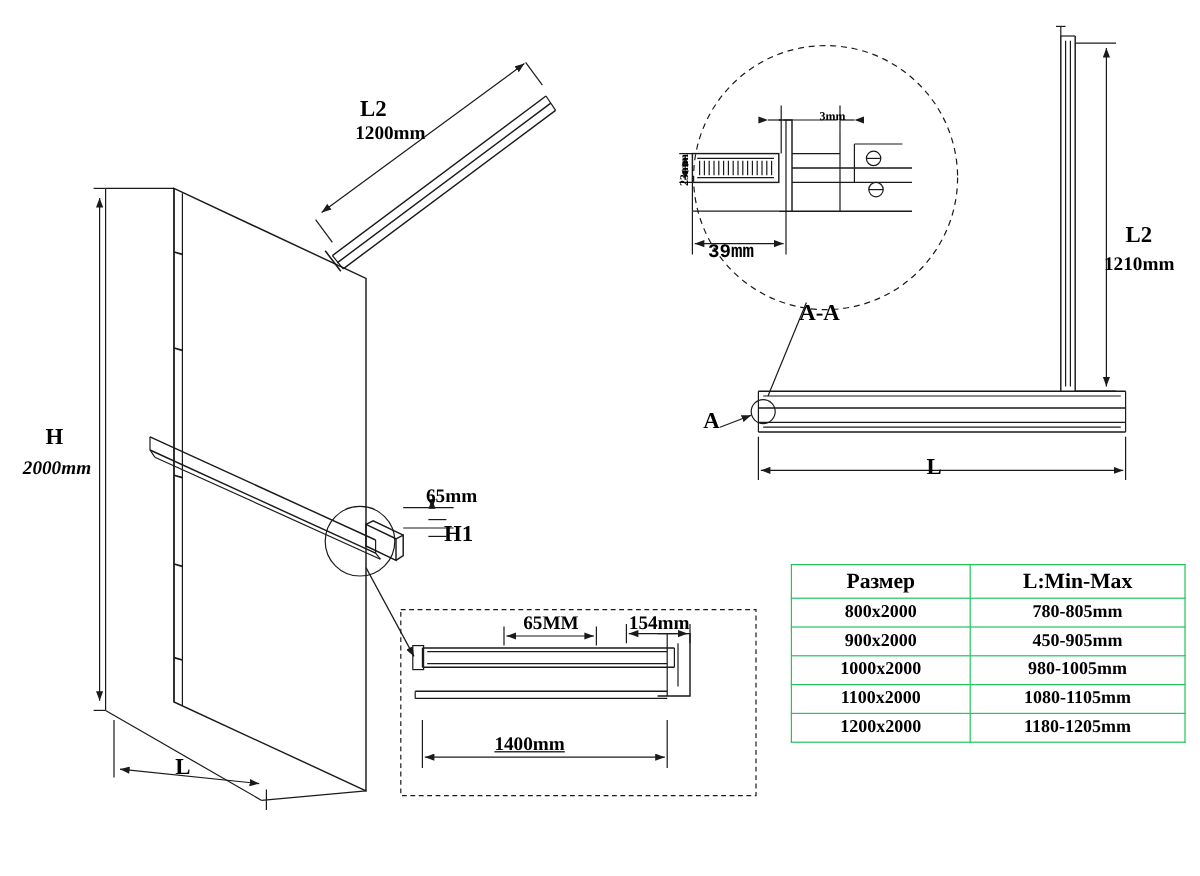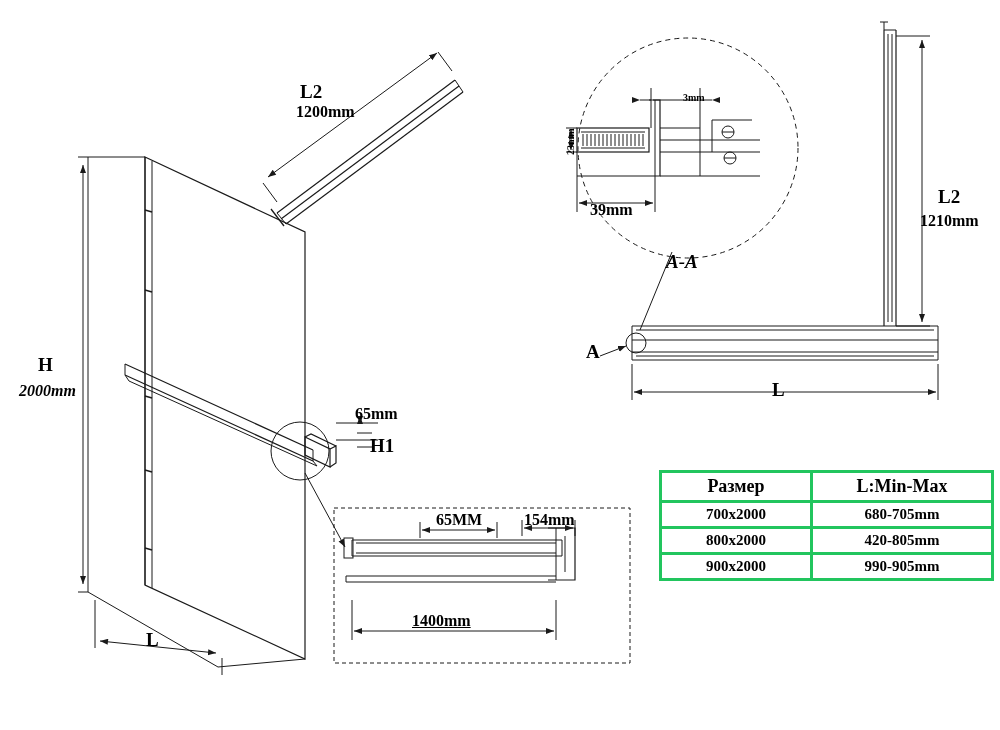--- a/index.html
+++ b/index.html
@@ -18,21 +18,21 @@
   .sm{font-size:16px;font-weight:bold;}
   .xs{font-size:10px;font-weight:bold;}
   .vert{transform:rotate(-90deg);transform-origin:left top;}
   
   #spec-table{
     position:absolute;left:659px;top:470px;
     border-collapse:collapse;
     font-family:"Liberation Serif", serif;
   }
   #spec-table th,#spec-table td{
-    border:3px solid #22c55e;
+    border:1px solid #22c55e;
     text-align:center;
     padding:3px 6px;
     font-size:15px;
     font-weight:bold;
   }
   #spec-table th{font-size:18px;}
   #spec-table td.c0{width:136px;}
   #spec-table td.c1{width:166px;}
   #spec-table th.h0{width:136px;}
   #spec-table th.h1{width:166px;}
@@ -266,48 +266,56 @@
   <div class="lbl big" style="left:38px;top:355px;">H</div>
   <div class="lbl sm" style="left:19px;top:383px;font-style:italic;">2000mm</div>
 
   <div class="lbl big" style="left:146px;top:630px;">L</div>
 
   <div class="lbl sm" style="left:355px;top:406px;">65mm</div>
   <div class="lbl big" style="left:370px;top:436px;font-family:Liberation Serif, serif;">H1</div>
 
   <div class="lbl xs" style="left:683px;top:93px;">3mm</div>
   <div class="lbl xs vert" style="left:566px;top:155px;">23mm</div>
-  <div class="lbl sm" style="left:590px;top:202px;">39mm</div>
-  <div class="lbl big" style="left:666px;top:252px;font-style:italic;">A-A</div>
+  <div class="lbl sm" style="left:590px;top:202px;font-family:Liberation Mono, monospace;">39mm</div>
+  <div class="lbl big" style="left:666px;top:252px;">A-A</div>
   <div class="lbl big" style="left:586px;top:342px;">A</div>
 
   <div class="lbl big" style="left:938px;top:187px;">L2</div>
   <div class="lbl sm" style="left:920px;top:213px;">1210mm</div>
   <div class="lbl big" style="left:772px;top:380px;">L</div>
 
   <div class="lbl sm" style="left:436px;top:512px;">65MM</div>
   <div class="lbl sm" style="left:524px;top:512px;">154mm</div>
   <div class="lbl sm" style="left:412px;top:613px;text-decoration:underline;">1400mm</div>
 
   <table id="spec-table">
     <thead>
       <tr>
         <th class="h0">Размер</th>
         <th class="h1">L:Min-Max</th>
       </tr>
     </thead>
     <tbody>
       <tr>
-        <td class="c0">700x2000</td>
-        <td class="c1">680-705mm</td>
-      </tr>
-      <tr>
         <td class="c0">800x2000</td>
-        <td class="c1">420-805mm</td>
+        <td class="c1">780-805mm</td>
       </tr>
       <tr>
         <td class="c0">900x2000</td>
-        <td class="c1">990-905mm</td>
+        <td class="c1">450-905mm</td>
+      </tr>
+      <tr>
+        <td class="c0">1000x2000</td>
+        <td class="c1">980-1005mm</td>
+      </tr>
+      <tr>
+        <td class="c0">1100x2000</td>
+        <td class="c1">1080-1105mm</td>
+      </tr>
+      <tr>
+        <td class="c0">1200x2000</td>
+        <td class="c1">1180-1205mm</td>
       </tr>
     </tbody>
   </table>
 
 </div>
 
 </body></html>

